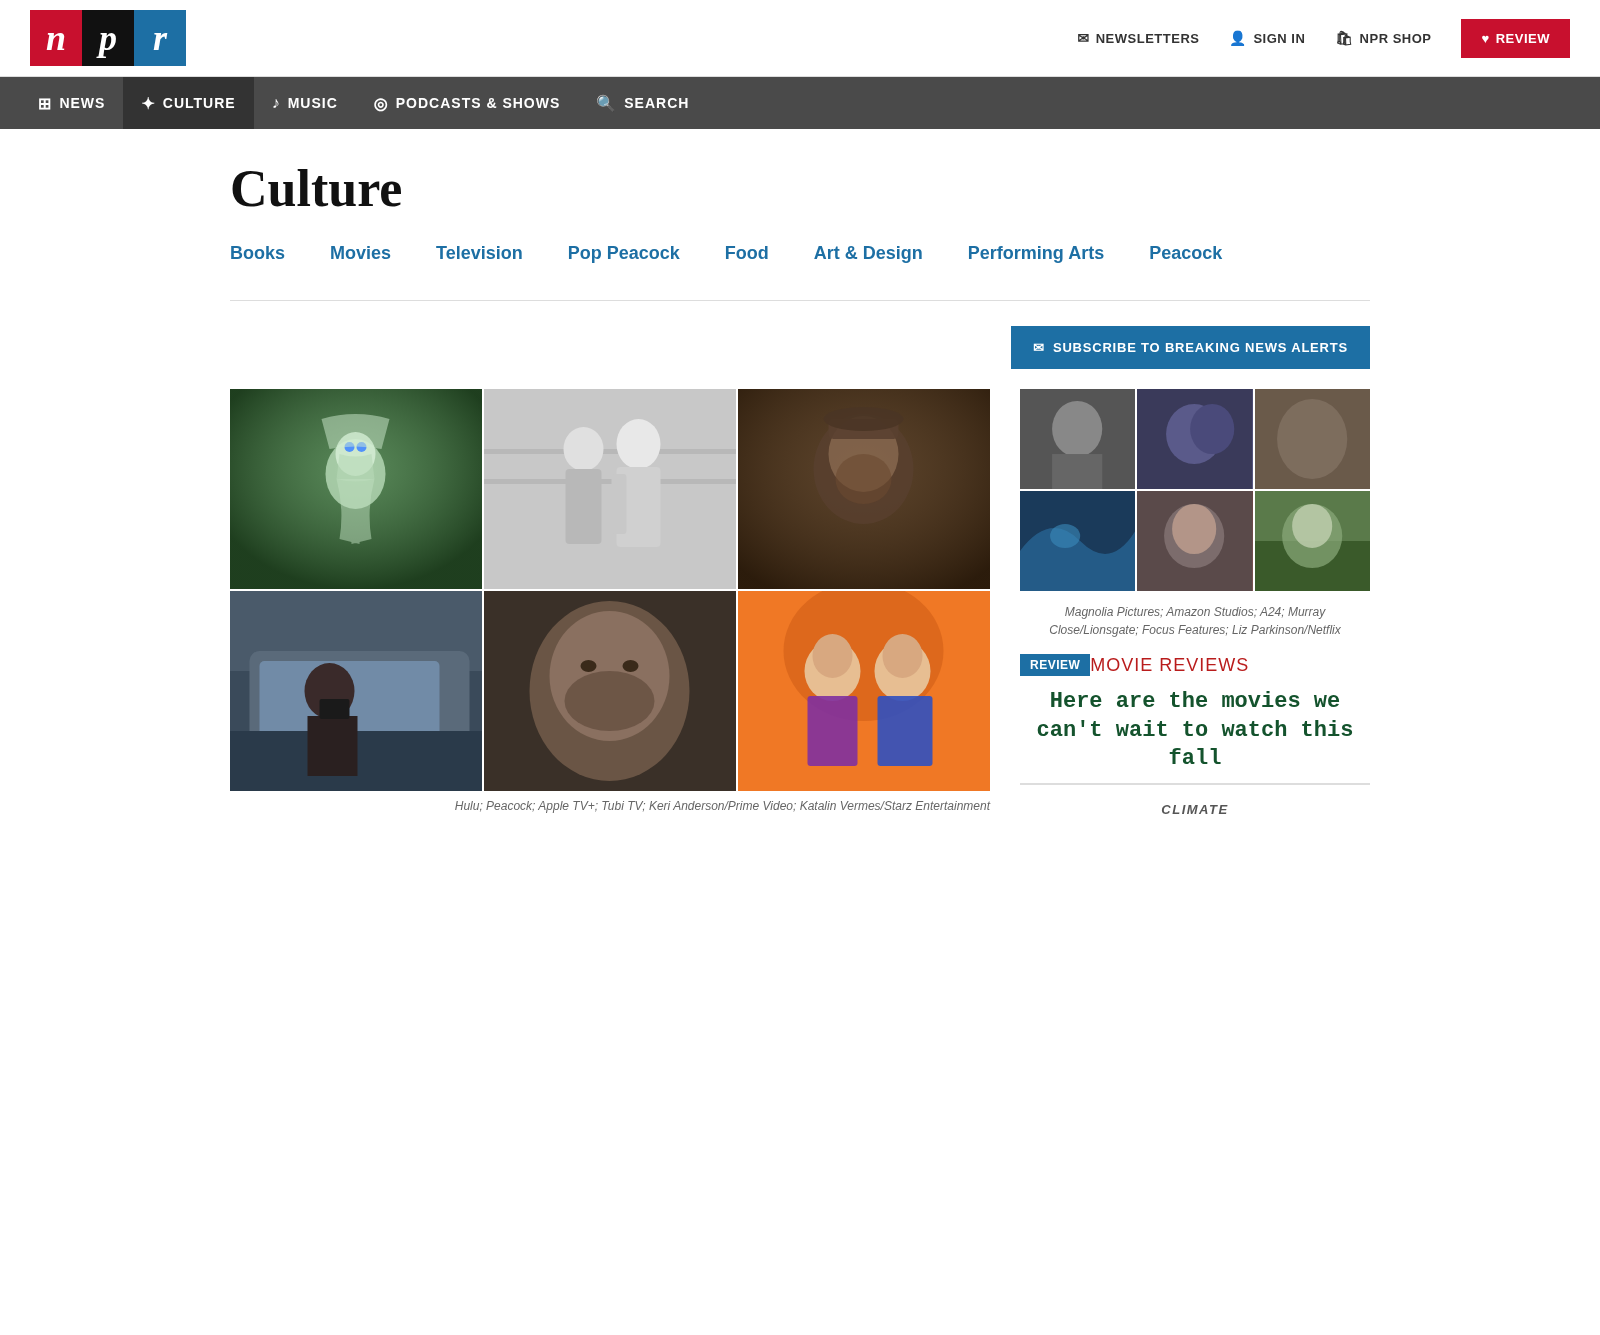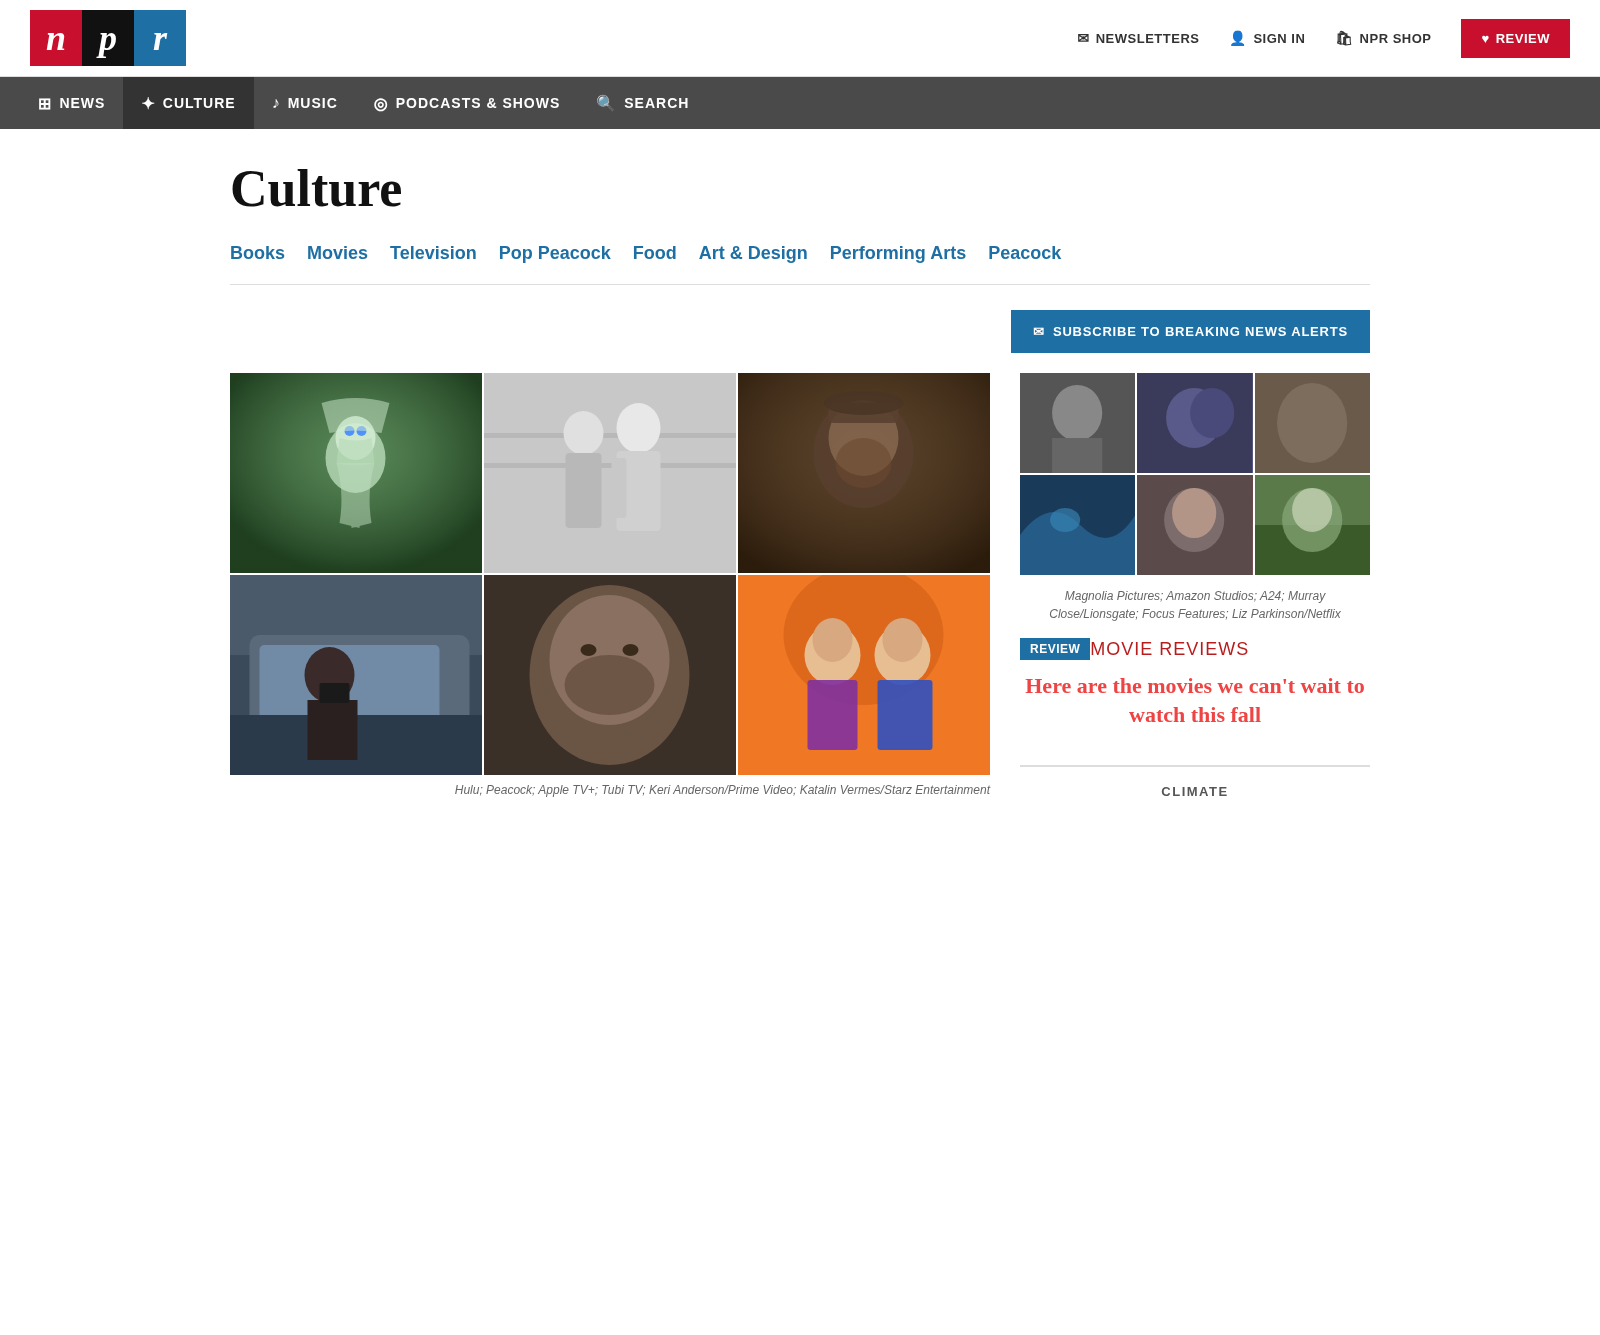--- a/index.html
+++ b/index.html
@@ -128,22 +128,22 @@
       font-size: 52px;
       font-family: 'Georgia', serif;
       color: #111;
       font-weight: bold;
       margin-bottom: 25px;
     }
 
     
     .sub-nav {
       display: flex;
-      gap: 22px;
-      padding-bottom: 20px;
+      gap: 45px;
+      padding-bottom: 36px;
       border-bottom: 1px solid #ddd;
       flex-wrap: wrap;
     }
     .sub-nav-item {
       color: #1d6fa4;
       font-family: Arial, sans-serif;
       font-size: 18px;
       font-weight: bold;
       cursor: pointer;
       text-decoration: none;
@@ -260,39 +260,40 @@
       text-transform: uppercase;
     }
     .review-header {
       display: flex;
       align-items: center;
       margin-bottom: 12px;
     }
 
     .article-title {
       font-size: 22px;
-      font-family: Liberation Serif, serif;
-      font-weight: bold;
-      color: #ef4444;
+      font-family: Liberation Mono, monospace;
+      font-weight: bold;
+      color: #14532d;
       line-height: 1.3;
-      margin-bottom: 36px;
+      margin-bottom: 9px;
       cursor: pointer;
     }
 
     .climate-section {
       border-top: 2px solid #ddd;
       padding-top: 15px;
     }
     .climate-label {
       font-family: Arial, sans-serif;
       font-size: 13px;
       font-weight: bold;
       color: #555;
       letter-spacing: 1.5px;
       text-transform: uppercase;
+      font-style: italic;
     }
   </style>
 </head>
 <body>
 
 <div class="top-bar">
   <div class="logo-container">
     <div class="logo">
       <div class="logo-n">n</div>
       <div class="logo-p">p</div>

